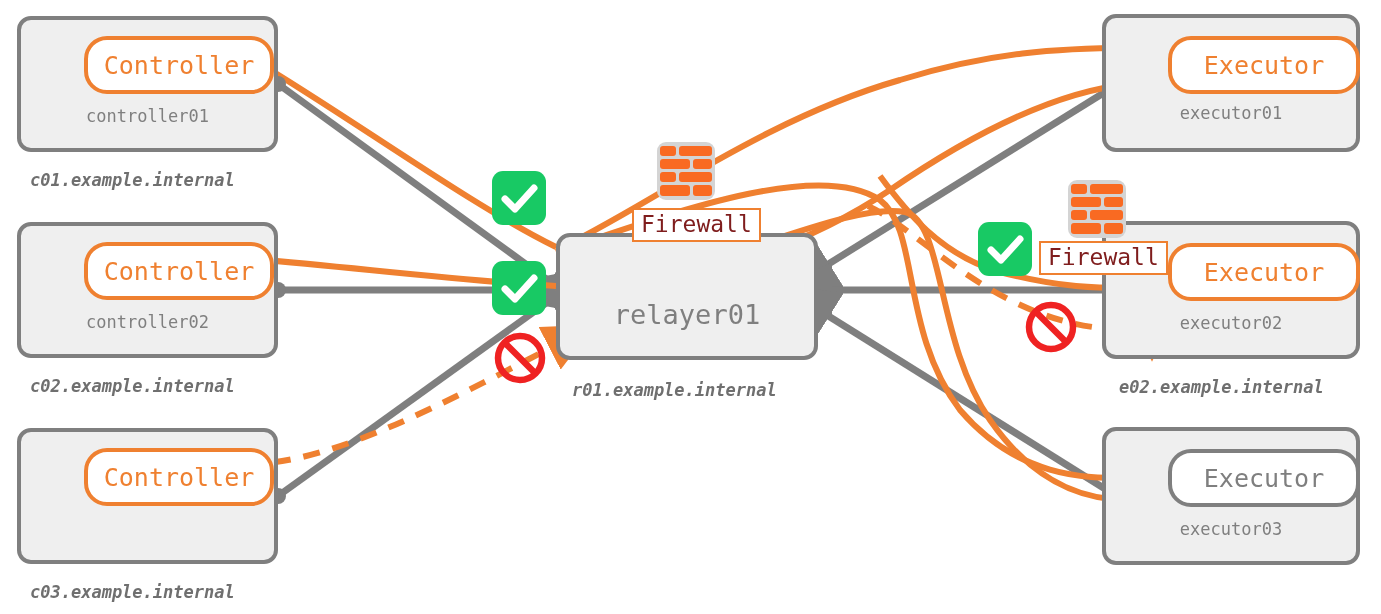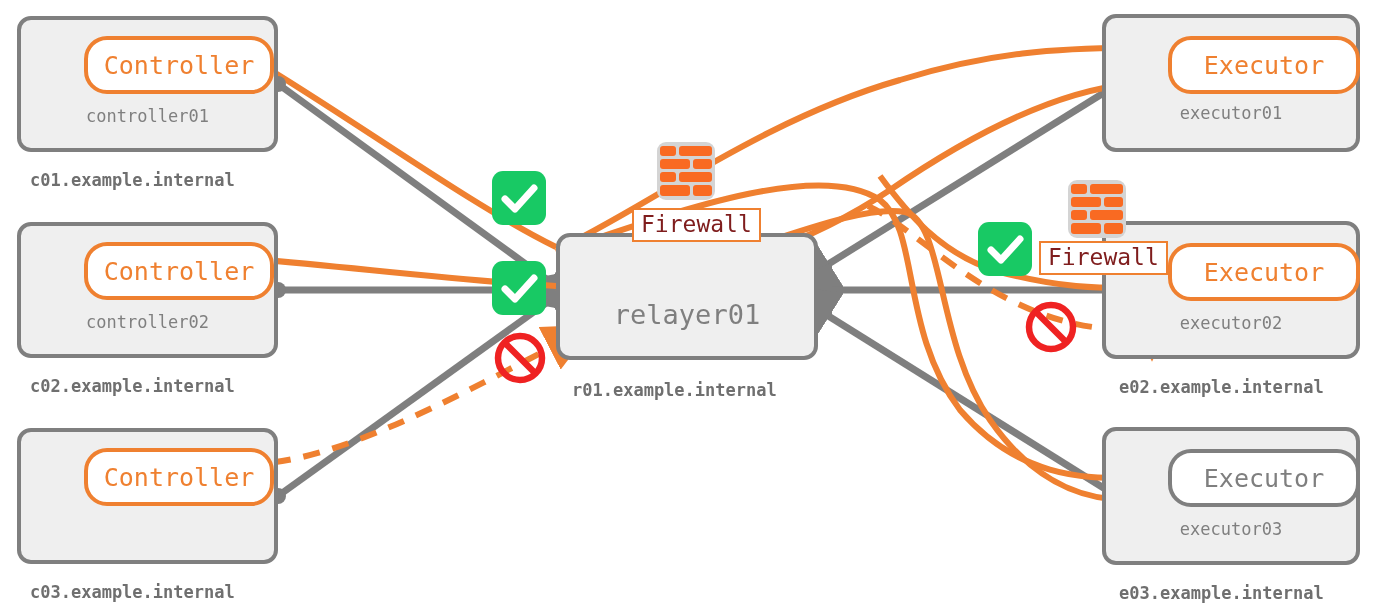--- a/index.html
+++ b/index.html
@@ -15,21 +15,21 @@
          border-radius:23px;box-sizing:border-box;display:flex;
          align-items:center;justify-content:center;margin-left:32px;}
   .inner.accent{border-color:#ef8030;}
   .inner-label{font-size:25px;color:#7f7f7f;letter-spacing:0px;}
   .inner.accent .inner-label{color:#ef8030;}
   .node-name{position:absolute;left:0;right:0;text-align:center;
              font-size:17px;color:#7f7f7f;}
   .relayer-name{position:absolute;font-size:27px;color:#7f7f7f;
                 left:0;right:0;text-align:center;}
   .host{position:absolute;font-size:17px;font-weight:bold;color:#6f6f6f;
-        white-space:nowrap;}
+        white-space:nowrap;font-style:italic;}
 
   
   .okbadge{position:absolute;width:54px;height:54px;border-radius:11px;
            background:#18c964;}
   .okbadge svg{position:absolute;left:0;top:0;}
   .noentry{position:absolute;width:54px;height:54px;}
 
   
   .fwicon{position:absolute;width:56px;height:56px;}
   .fwlabel{position:absolute;background:#ffffff;border:2px solid #ef8030;
@@ -135,21 +135,20 @@
     <div class="node-name" style="top:88px;">executor02</div>
   </div>
   <div class="host" style="left:1119px;top:377px;">e02.example.internal</div>
 
   <div class="card" style="left:1102px;top:427px;width:258px;height:138px;">
     <div class="inner" style="left:30px;top:18px;width:192px;height:58px;">
       <span class="inner-label">Executor</span>
     </div>
     <div class="node-name" style="top:88px;">executor03</div>
   </div>
-  <div class="host" style="left:1119px;top:583px;">e03.example.internal</div>
 
   <div class="okbadge" style="left:492px;top:171px;">
     <svg width="54" height="54" viewBox="0 0 54 54">
       <path d="M13,28 L23,38 L42,17" stroke="#ffffff" stroke-width="7" fill="none" stroke-linecap="round" stroke-linejoin="round"></path>
     </svg>
   </div>
 
   <div class="okbadge" style="left:492px;top:261px;">
     <svg width="54" height="54" viewBox="0 0 54 54">
       <path d="M13,28 L23,38 L42,17" stroke="#ffffff" stroke-width="7" fill="none" stroke-linecap="round" stroke-linejoin="round"></path>

